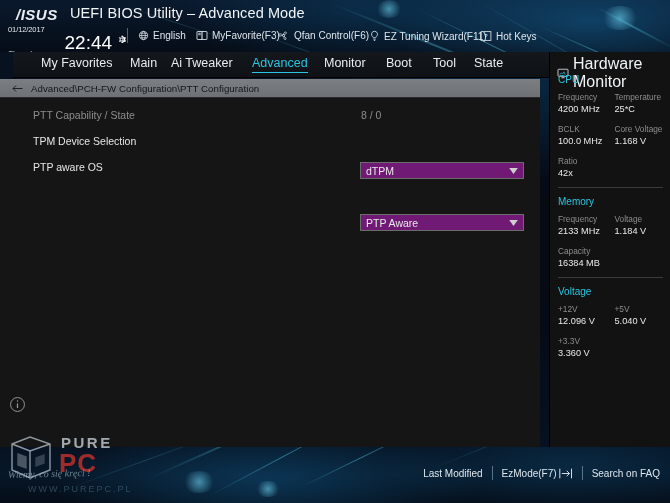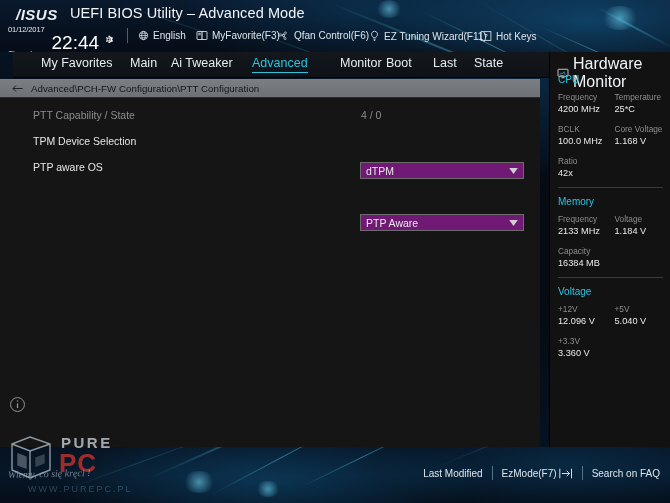--- a/index.html
+++ b/index.html
@@ -71,21 +71,21 @@
     font-size: 14.5px;
     letter-spacing: .1px;
   }
   .datetime {
     position: absolute; left: 8px; top: 26px;
     display: flex; align-items: center; gap: 4px;
   }
   .dt-stack { display: flex; flex-direction: column; line-height: 8px; }
   .dt-date { color: #e4eaf0; font-size: 7.5px; letter-spacing: -0.1px; }
   .dt-day  { color: #cdd6de; font-size: 7.5px; margin-top: 16px; font-style: italic; }
-  .dt-clock { color: #ffffff; font-size: 19px; font-weight: 500; line-height: 19px; margin-left: 3px; }
+  .dt-clock { color: #ffffff; font-size: 19px; font-weight: 500; line-height: 19px; margin-left: 16px; }
   .gear-ic { margin-left: 0px; margin-top: -6px; }
   .vdiv {
     position: absolute; top: 28px; width: 1px; height: 15px;
     background: rgba(170,195,215,0.45);
   }
   .hitem {
     position: absolute; top: 30px;
     display: flex; align-items: center; gap: 4px;
     color: #dde5ec; font-size: 10px;
     white-space: nowrap;
@@ -316,42 +316,42 @@
       <span class="lab">Hot Keys</span>
     </div>
   </div>
 
   <div class="navbar">
     <div class="tabs">
       <div class="tab" style="left:28px;">My Favorites</div>
       <div class="tab" style="left:117px;">Main</div>
       <div class="tab" style="left:158px;">Ai Tweaker</div>
       <div class="tab active" style="left:239px;">Advanced</div>
-      <div class="tab" style="left:311px;margin-left:16px;">Monitor</div>
+      <div class="tab" style="left:311px;">Monitor</div>
       <div class="tab" style="left:373px;">Boot</div>
-      <div class="tab" style="left:420px;">Last</div>
+      <div class="tab" style="left:420px;">Tool</div>
       <div class="tab" style="left:461px;">State</div>
     </div>
   </div>
 
   <div class="crumbbar">
     <span class="crumb-back">
       <svg width="13" height="11" viewBox="0 0 26 22" fill="none" stroke="#15171a" stroke-width="1.8">
         <path d="M23 11H4"></path>
           <path d="M10 5L4 11l6 6"></path>
       </svg>
     </span>
     <span class="crumb-text">Advanced\PCH-FW Configuration\PTT Configuration</span>
   </div>
 
   <div class="content">
 
     <div class="row readonly" style="top:4px;">
       <span class="lbl">PTT Capability / State</span>
-      <span class="val-ro">4 / 0</span>
+      <span class="val-ro">8 / 0</span>
     </div>
 
     <div class="row" style="top:30px;">
       <span class="lbl lbl-active">TPM Device Selection</span>
       <span class="combo" style="top:34px;">
         <span class="cval">dTPM</span>
         <span class="carrow">
           <svg width="9" height="6" viewBox="0 0 10 7" fill="#cfcfcf">
               <path d="M0 0h10L5 7z"></path>
             </svg>

